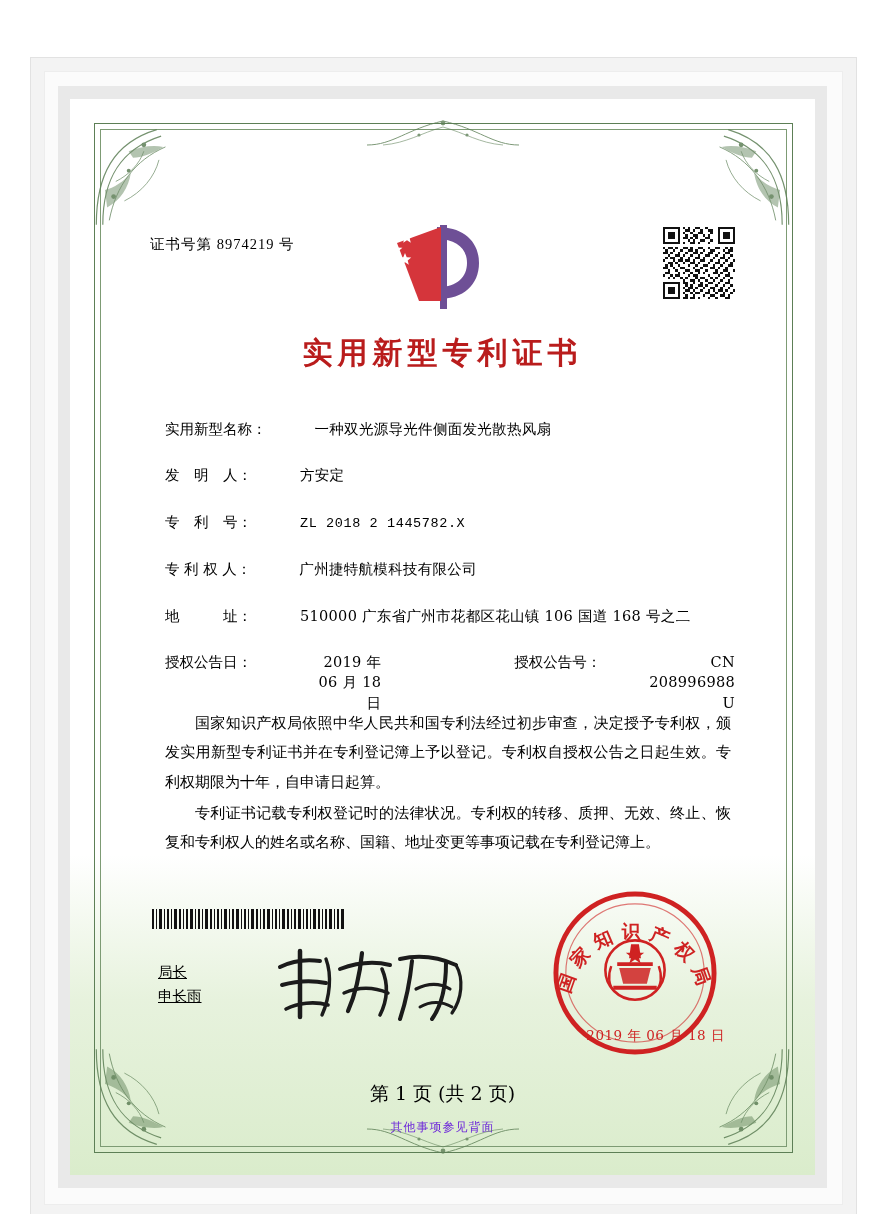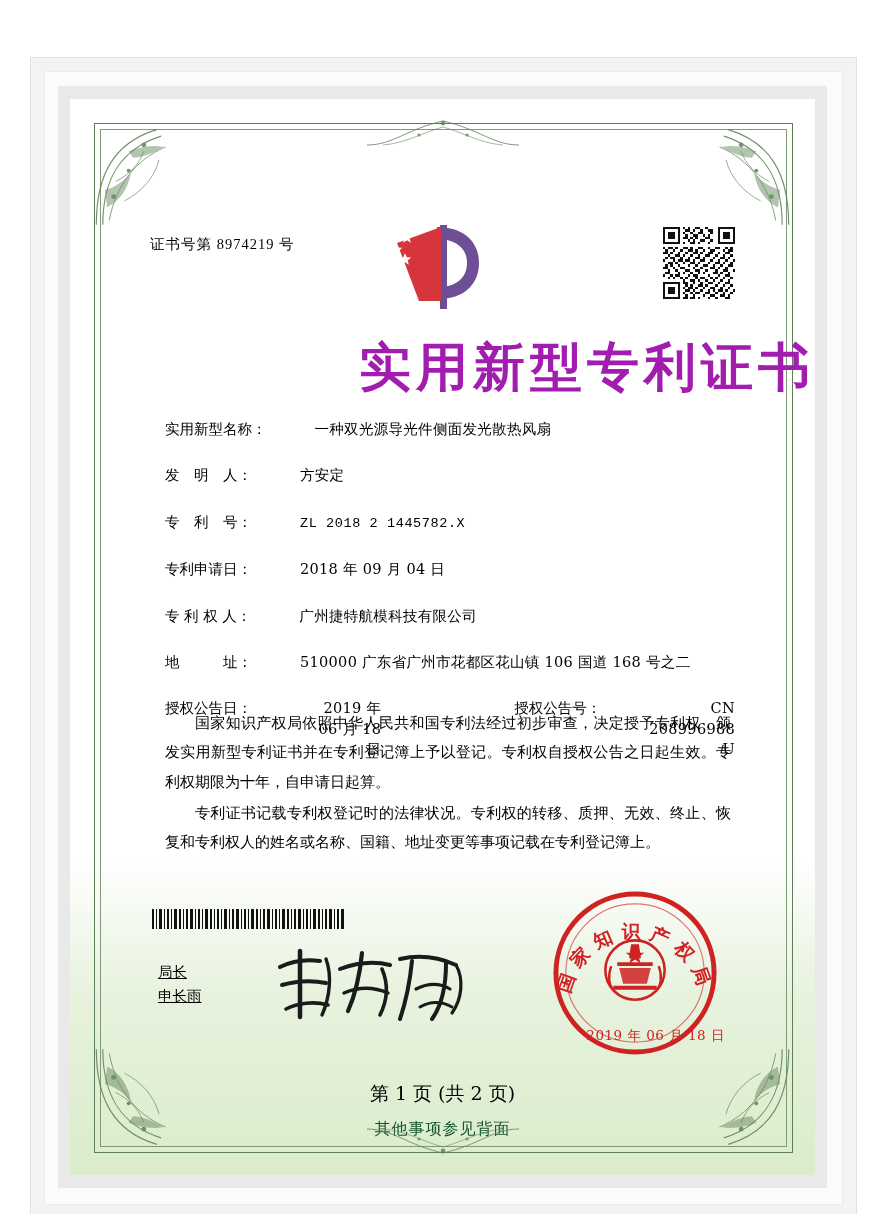--- a/index.html
+++ b/index.html
@@ -132,25 +132,25 @@
     top: 122px;
     transform: translateX(-50%);
     width: 128px;
     height: 90px;
   }
 
   .main-title {
     position: absolute;
     left: 0; right: 0;
     top: 234px;
-    text-align: right;
-    font-size: 52px;
+    text-align: center;
+    font-size: 30px;
     font-weight: bold;
     letter-spacing: 5px;
-    color: #a21caf;
+    color: #b91c1c;
     font-family: "DejaVu Serif", serif;
   }
 
   .fields {
     position: absolute;
     left: 95px;
     right: 80px;
     top: 320px;
   }
   .field-row {
@@ -255,23 +255,23 @@
     font-size: 19px;
     font-family: "DejaVu Serif", serif;
     color: #000;
   }
 
   .footnote {
     position: absolute;
     left: 0; right: 0;
     top: 1022px;
     text-align: center;
-    font-size: 16px;
+    font-size: 12px;
     font-family: "DejaVu Serif", serif;
-    color: #14532d;
+    color: #6d28d9;
     letter-spacing: 1px;
   }
 </style>
 </head>
 <body>
 
 <div id="scan-page">
 
   <div class="scan-shadow-1"></div>
   <div class="scan-shadow-2"></div>
@@ -607,24 +607,20 @@
         <div class="field-row">
           <span class="field-label">发　明　人：</span>
           <span class="field-value">方安定</span>
         </div>
 
         <div class="field-row">
           <span class="field-label">专　利　号：</span>
           <span class="field-value mono">ZL 2018 2 1445782.X</span>
         </div>
 
-        <div class="field-row">
-          <span class="field-label">专利申请日：</span>
-          <span class="field-value">2018 年 09 月 04 日</span>
-        </div>
 
         <div class="field-row">
           <span class="field-label">专 利 权 人：</span>
           <span class="field-value">广州捷特航模科技有限公司</span>
         </div>
 
         <div class="field-row">
           <span class="field-label">地　　　址：</span>
           <span class="field-value">510000 广东省广州市花都区花山镇 106 国道 168 号之二</span>
         </div>

